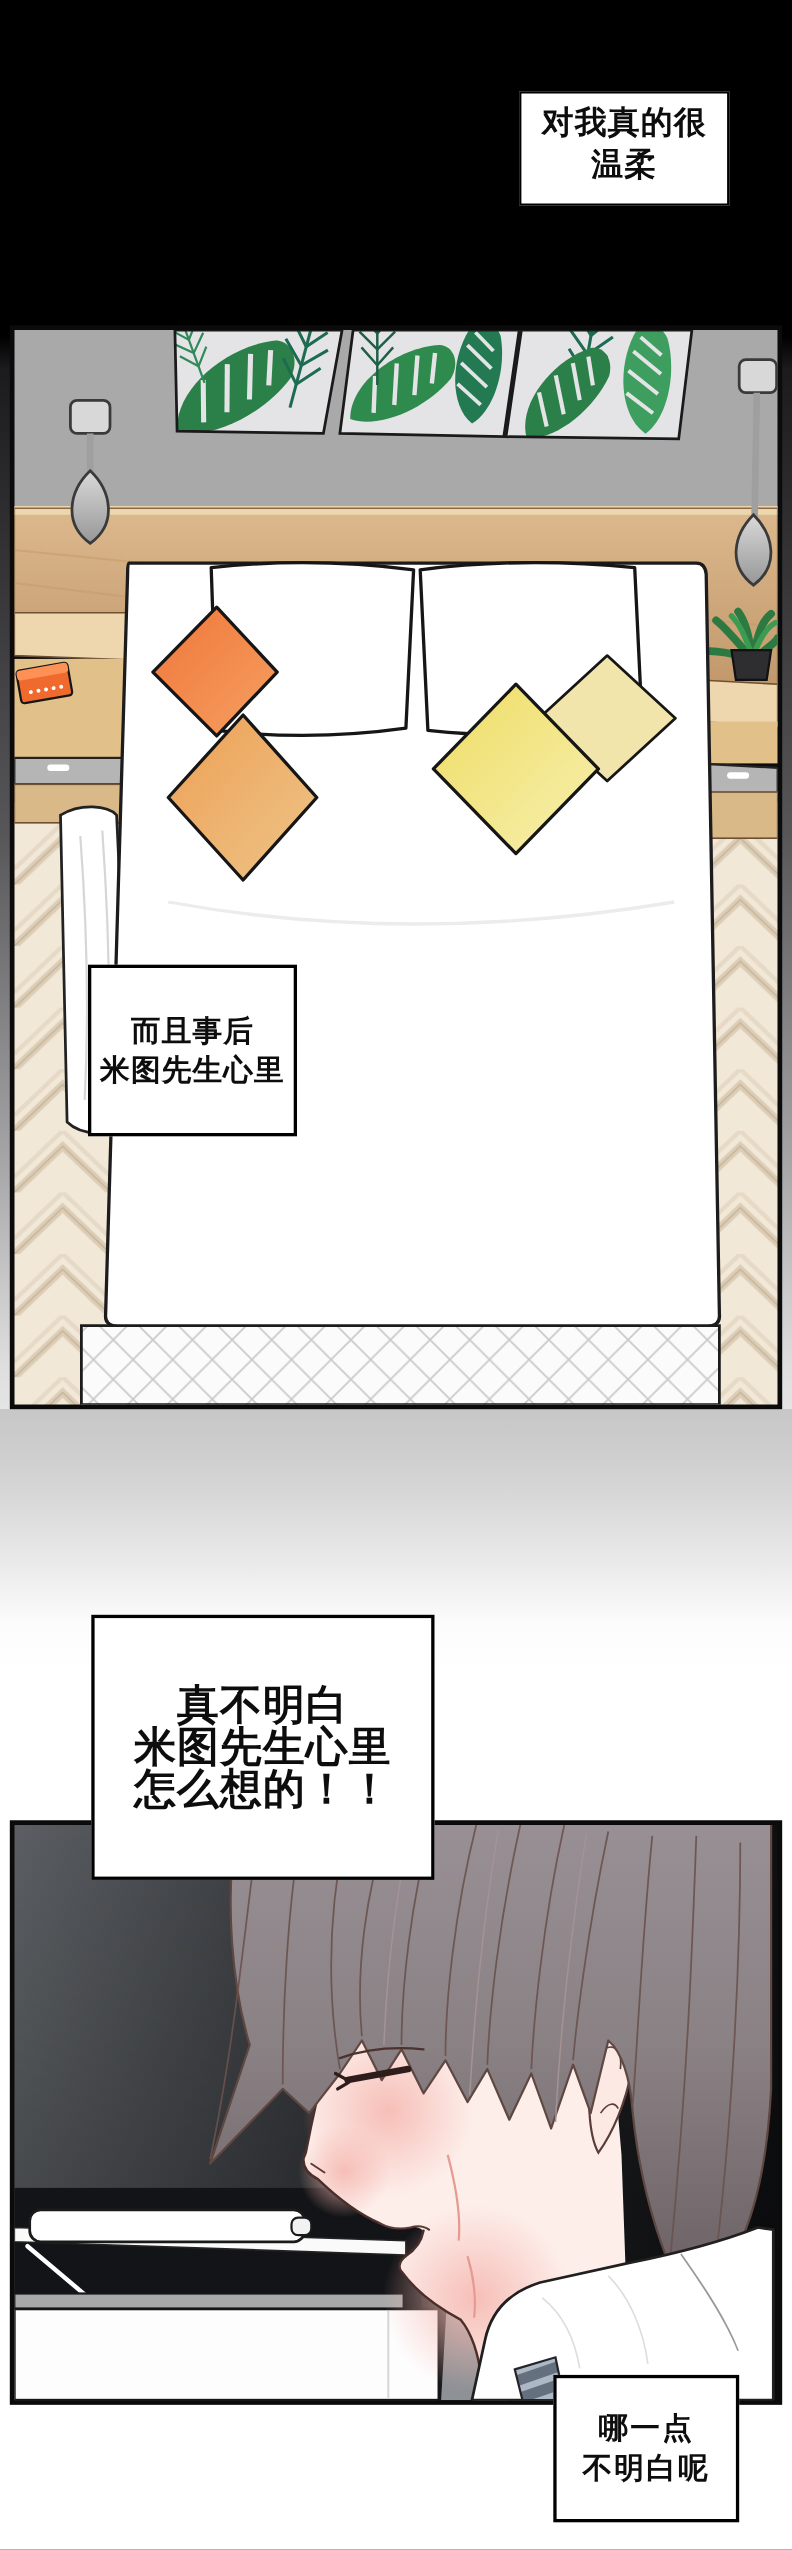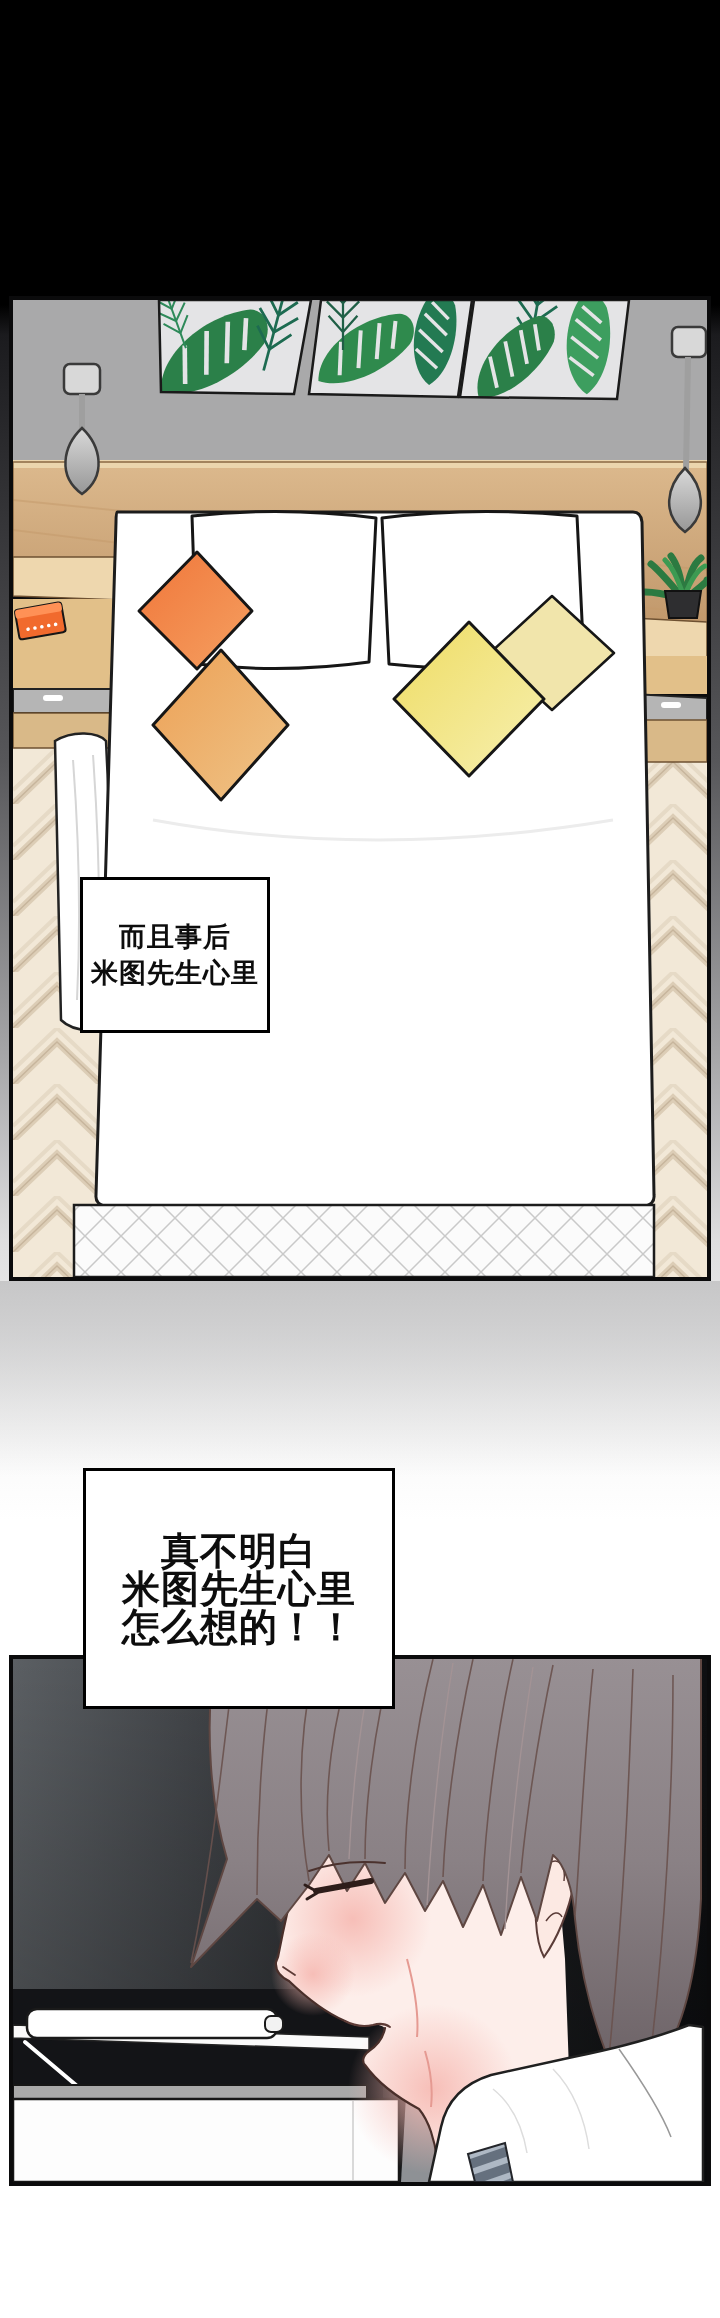--- a/index.html
+++ b/index.html
@@ -302,26 +302,34 @@
               <line x1="450" y1="516" x2="508" y2="496"></line>
               <line x1="452" y1="532" x2="510" y2="512"></line>
             </g>
           </g>
           <polygon points="455,495 492,484 500,523 462,523" fill="none" stroke="#23252a" stroke-width="2"></polygon>
         </g>
       </g>
     </svg>
   </section>
 
+  <div class="bubble" id="bubble-gentle">
+    <div class="line">对我真的很</div>
+    <div class="line">温柔</div>
+  </div>
 
   <div class="bubble" id="bubble-tidy">
     <div class="line">而且事后</div>
     <div class="line">米图先生心里</div>
   </div>
 
   <div class="bubble" id="bubble-confused">
     <div class="line">真不明白</div>
     <div class="line">米图先生心里</div>
     <div class="line">怎么想的！！</div>
   </div>
 
+  <div class="bubble" id="bubble-reply">
+    <div class="line">哪一点</div>
+    <div class="line">不明白呢</div>
+  </div>
 
 </div>
 
 </body></html>

